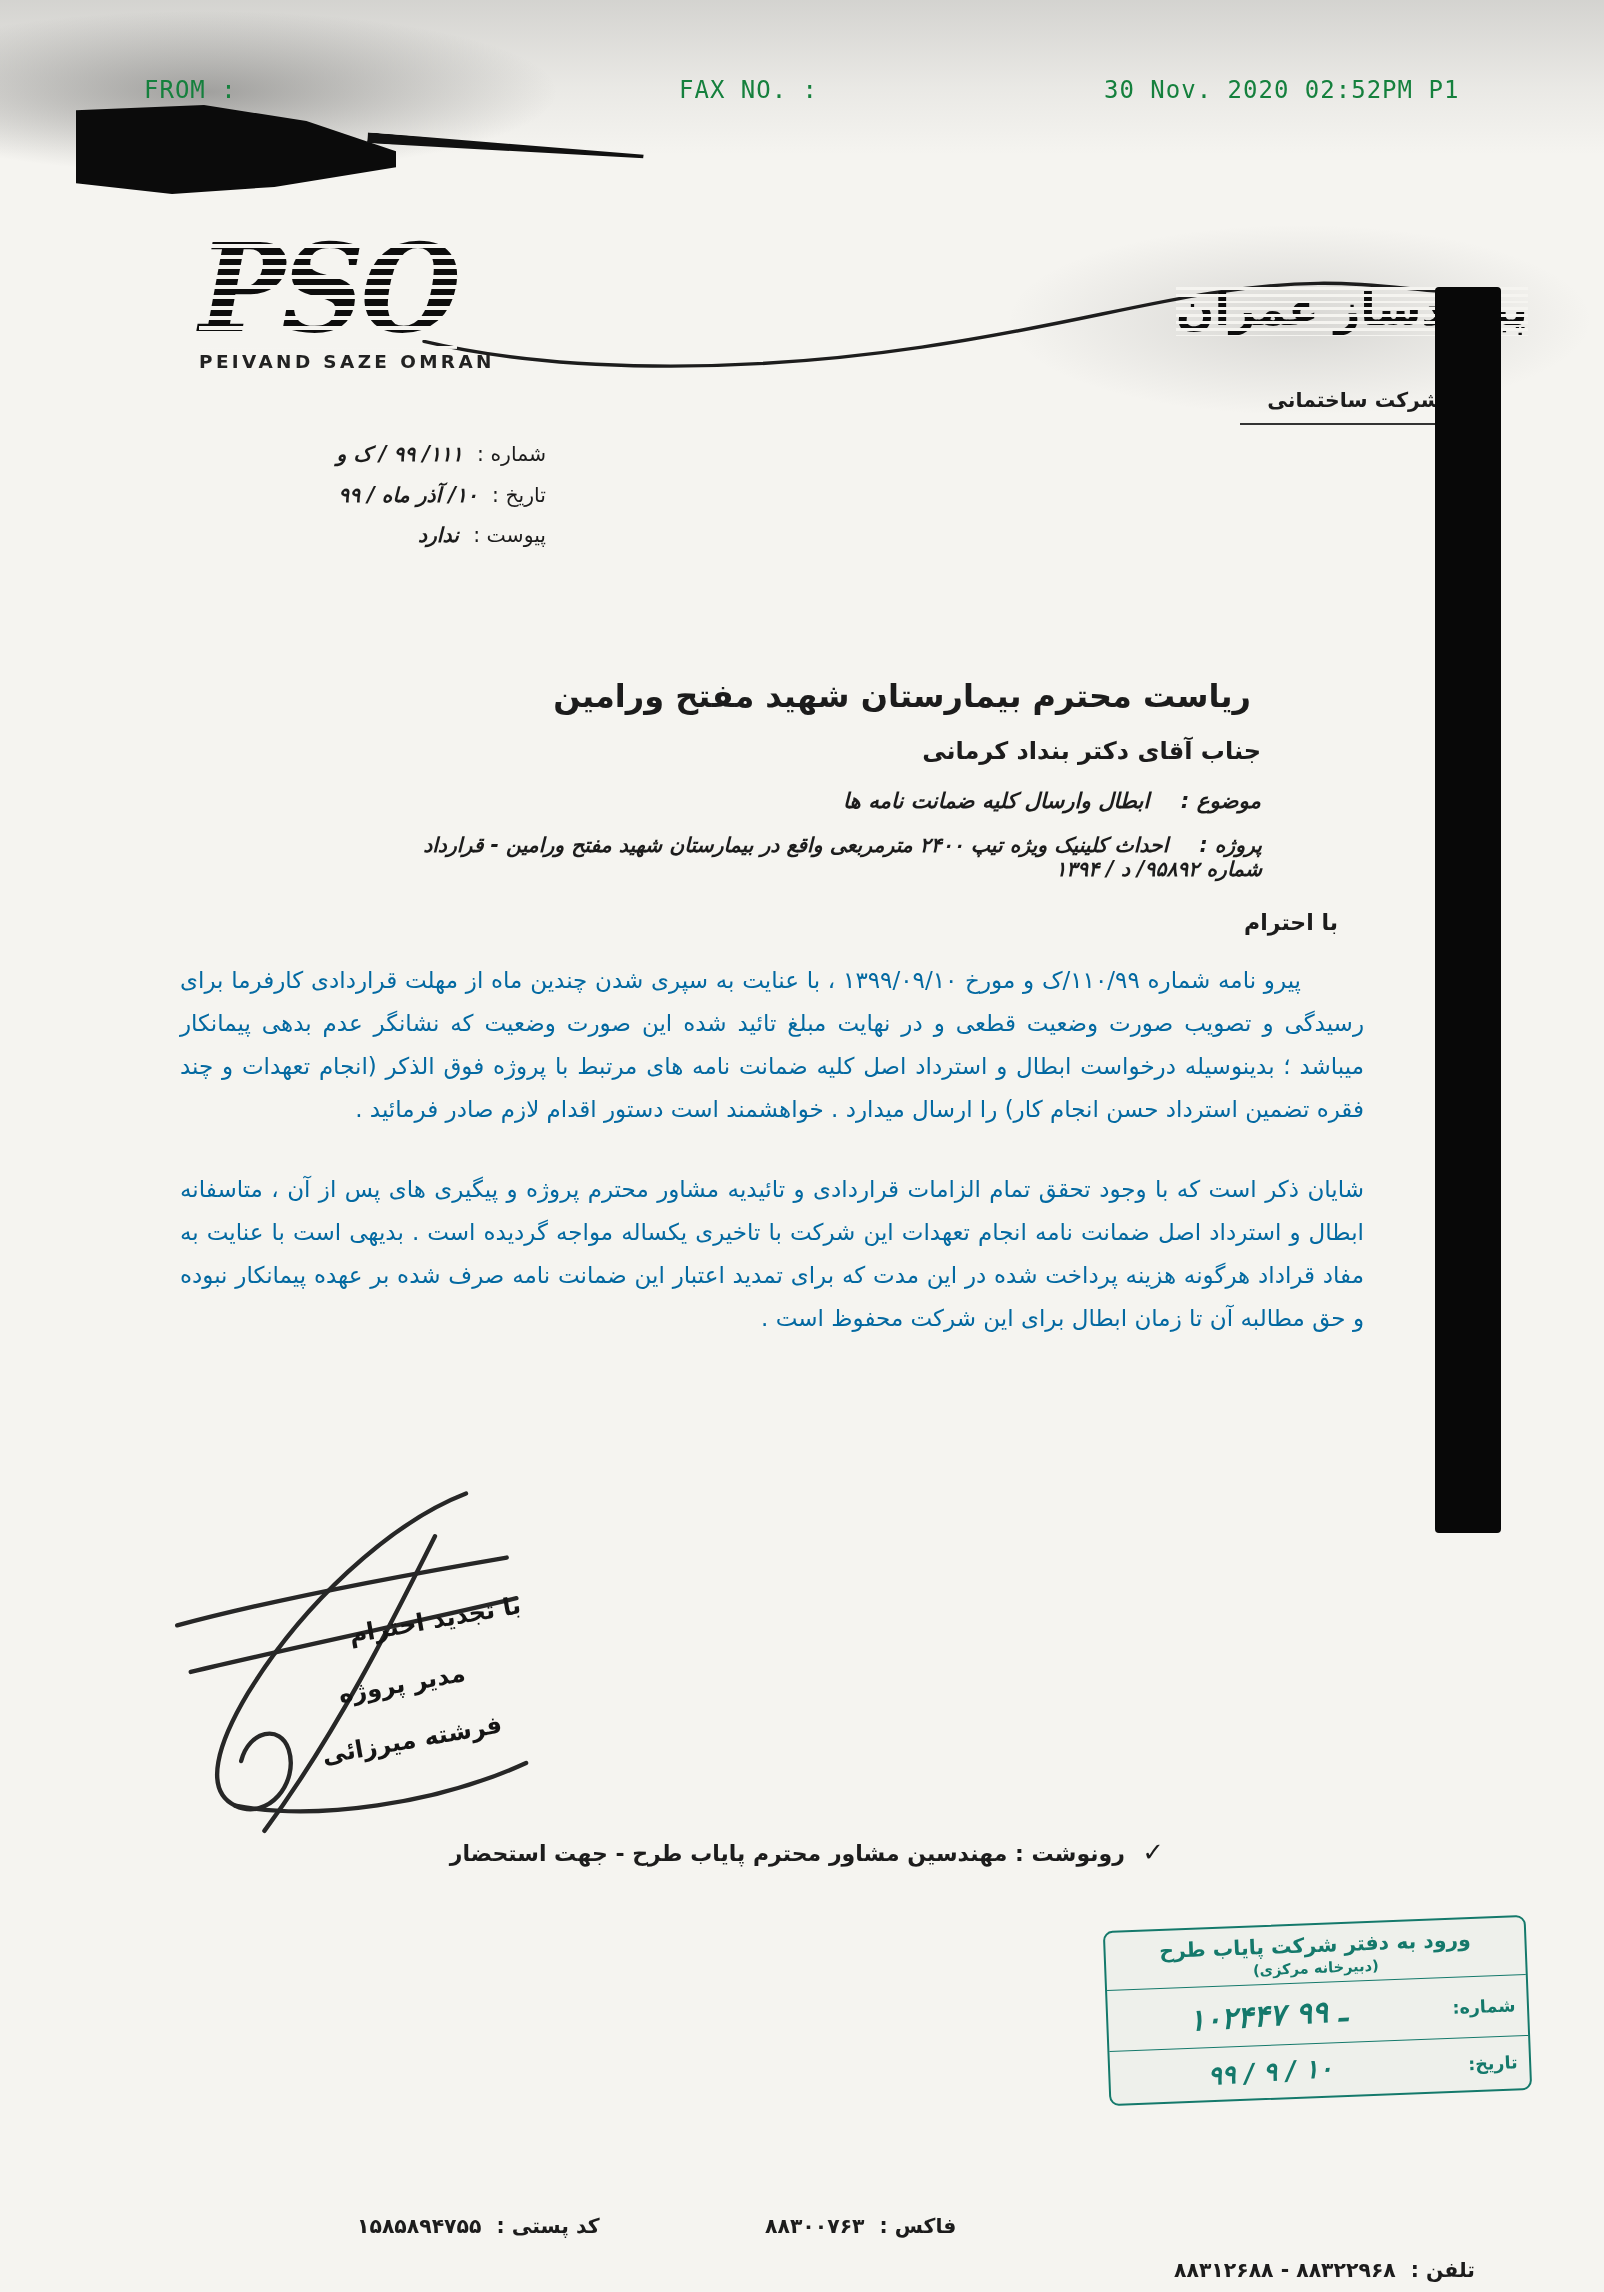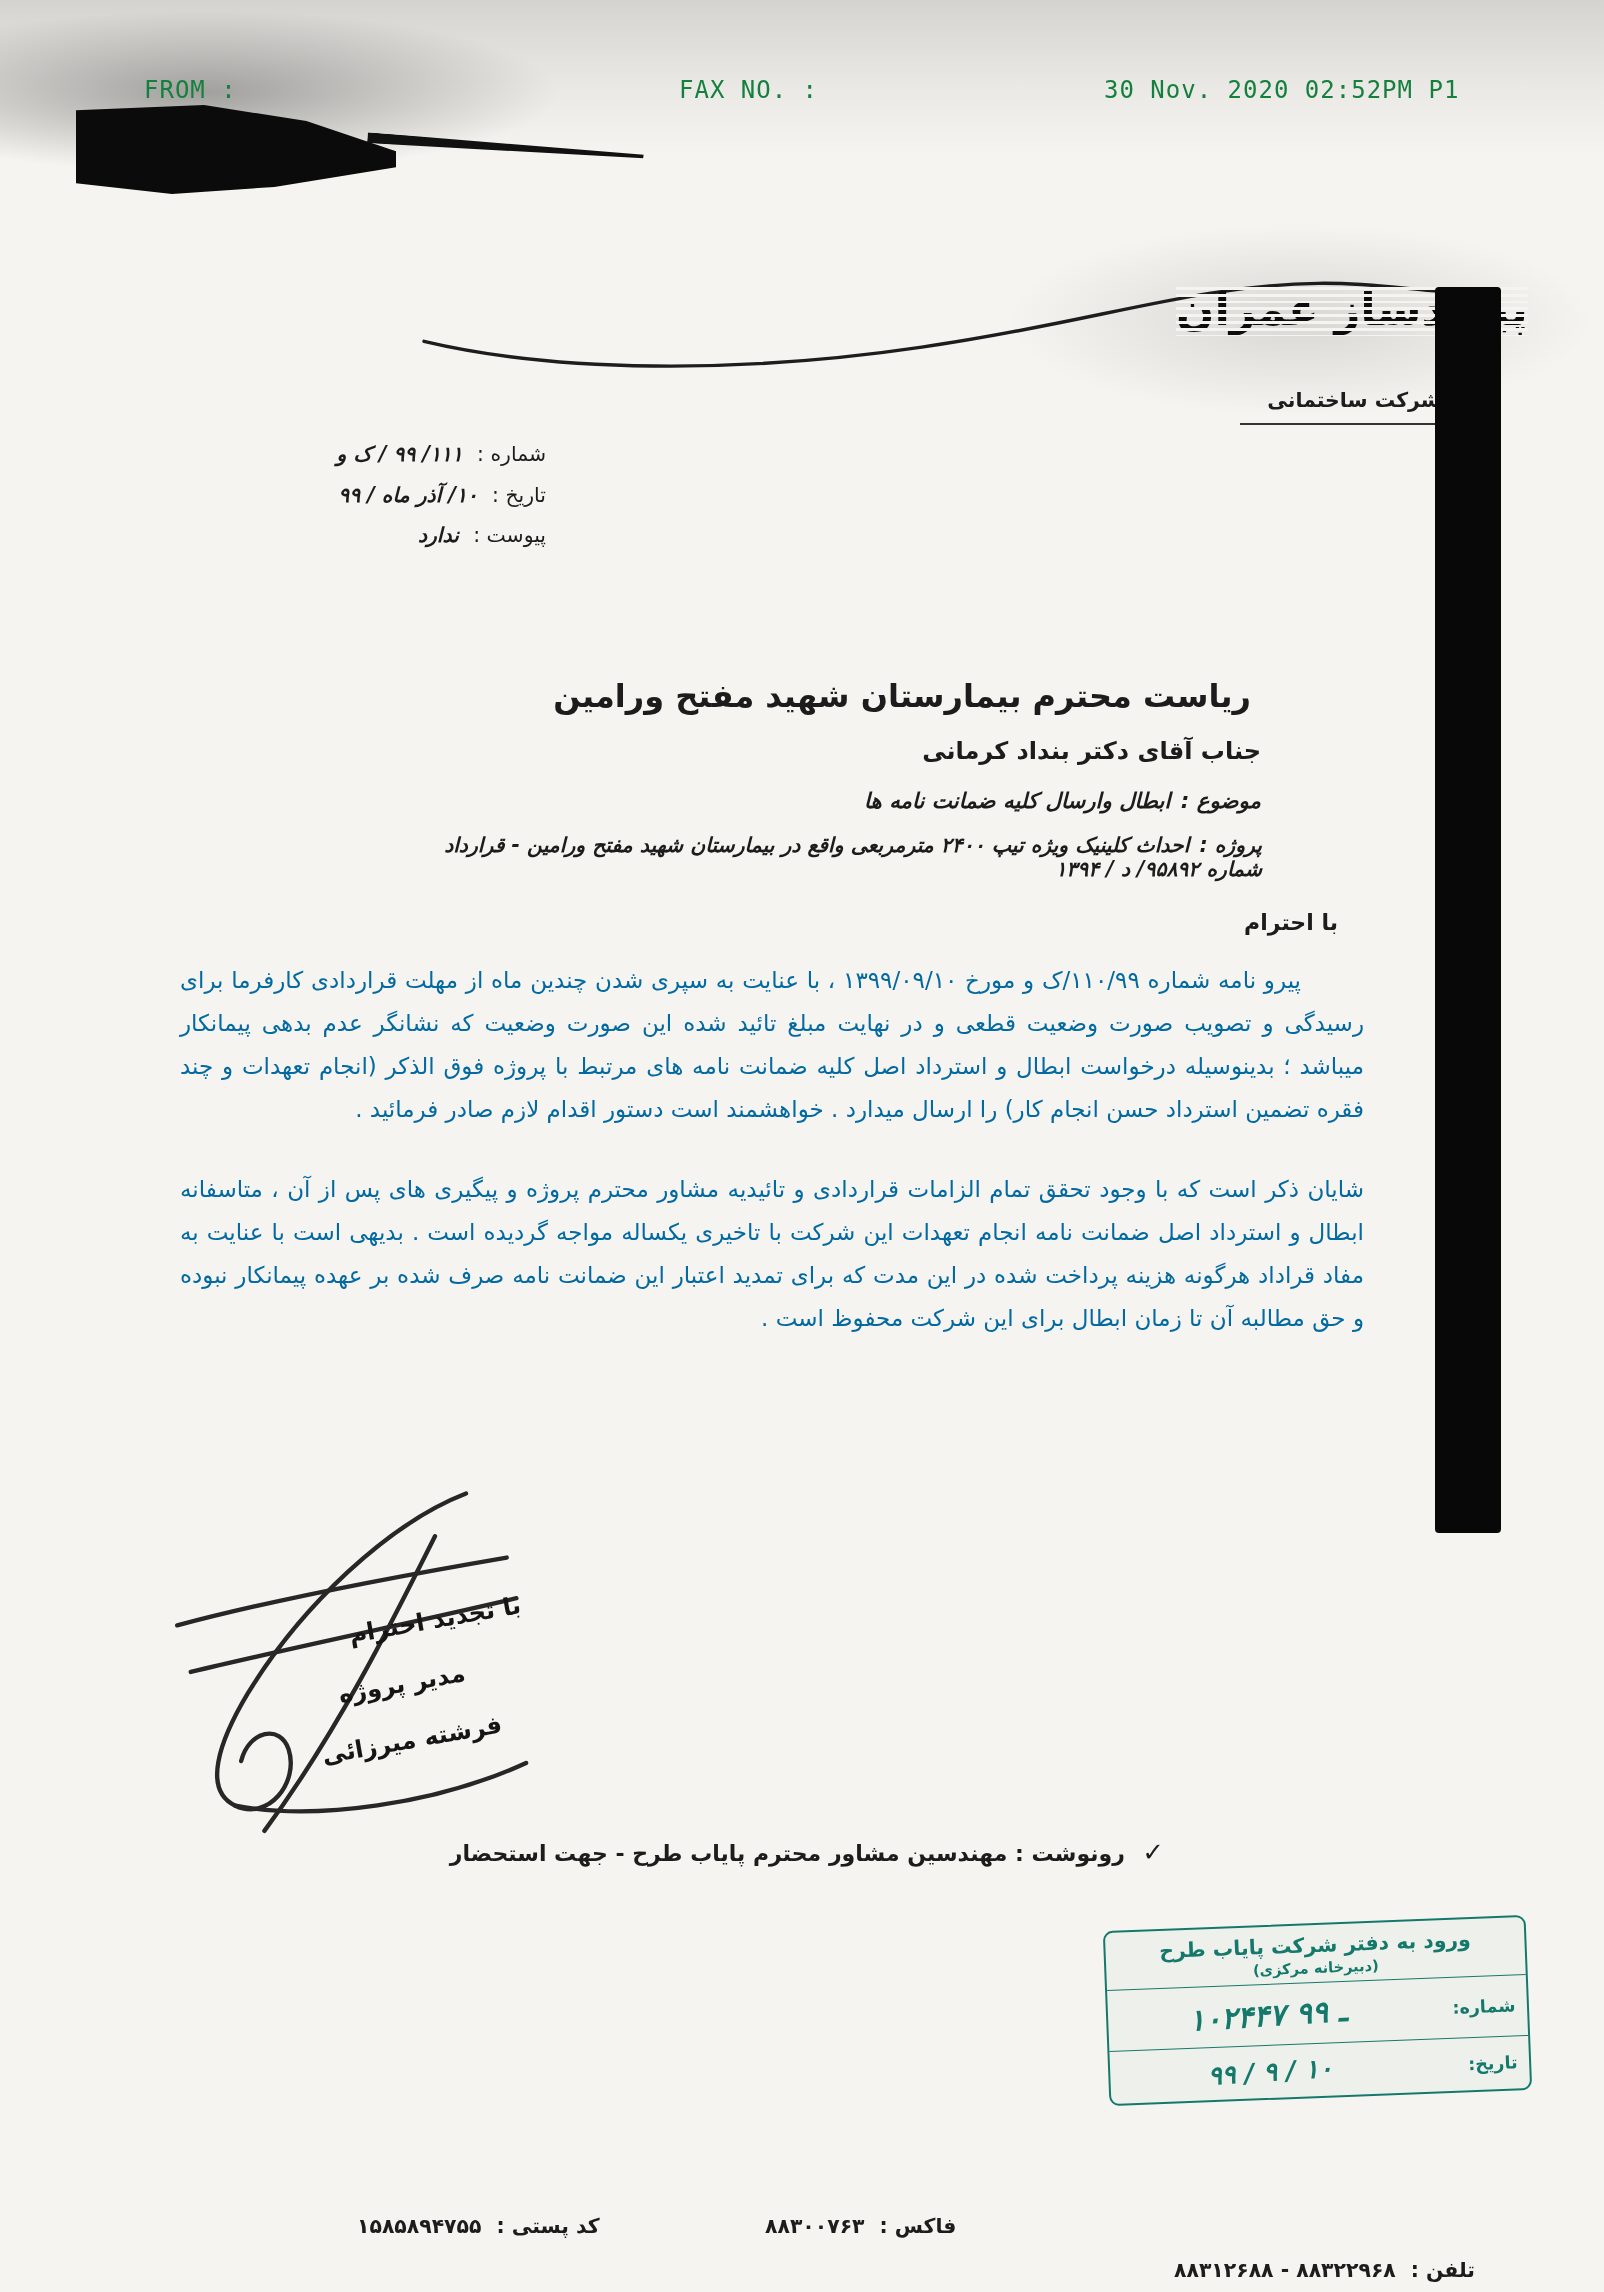--- a/index.html
+++ b/index.html
@@ -51,21 +51,21 @@
 
   
   .recipient-title{position:absolute;left:543px;top:677px;width:718px;text-align:center;direction:rtl;
     font-size:32px;font-weight:800;}
   .recipient-name{position:absolute;left:679px;top:737px;width:582px;text-align:right;direction:rtl;
     font-size:24px;font-weight:700;}
   .subject-line{position:absolute;left:485px;top:788px;width:776px;text-align:right;direction:rtl;
     font-size:21.3px;font-weight:700;font-style:italic;}
   .project-line{position:absolute;left:403px;top:833px;width:859px;text-align:right;direction:rtl;
     font-size:20.4px;font-weight:700;font-style:italic;}
-  .subject-line .lbl,.project-line .lbl{margin-left:3px;}
+  .subject-line .lbl,.project-line .lbl{margin-left:24px;}
 
   .salutation{position:absolute;left:1218px;top:910px;width:146px;text-align:center;direction:rtl;
     font-size:22px;font-weight:700;}
 
   .body-text{position:absolute;left:180px;top:959px;width:1184px;direction:rtl;text-align:justify;
     font-size:23px;font-weight:500;line-height:43px;color:#0369a1;}
   .body-text p{margin:0;}
   .para.indent{text-indent:63px;}
   .para + .para{margin-top:37px;}
 
@@ -110,20 +110,27 @@
   <div class="ink-blob"></div>
   <div class="ink-tail"></div>
   <div class="black-bar"></div>
 
   <div class="fax-header">
     <span class="fh-from">FROM :</span>
     <span class="fh-faxno">FAX NO. :</span>
     <span class="fh-ts">30 Nov. 2020 02:52PM  P1</span>
   </div>
 
+  <div class="pso-logo">
+    <div class="pso-text">
+      <span>PSO</span>
+      <span class="stripes"></span>
+    </div>
+    <div class="pso-sub">PEIVAND SAZE OMRAN</div>
+  </div>
 
   <svg class="wave" width="1058" height="116" viewBox="0 0 1090 120">
     <path d="M5 80 C 140 112, 330 114, 520 86 C 700 60, 800 22, 930 20 C 1000 19, 1050 32, 1085 28" fill="none" stroke="#1d1d1d" stroke-width="3.5" stroke-linecap="round"></path>
   </svg>
 
   <div class="fa-logo">
     <div class="fa-logo-text">
       <span>پیوندساز عمران</span>
       <span class="stripes"></span>
     </div>

